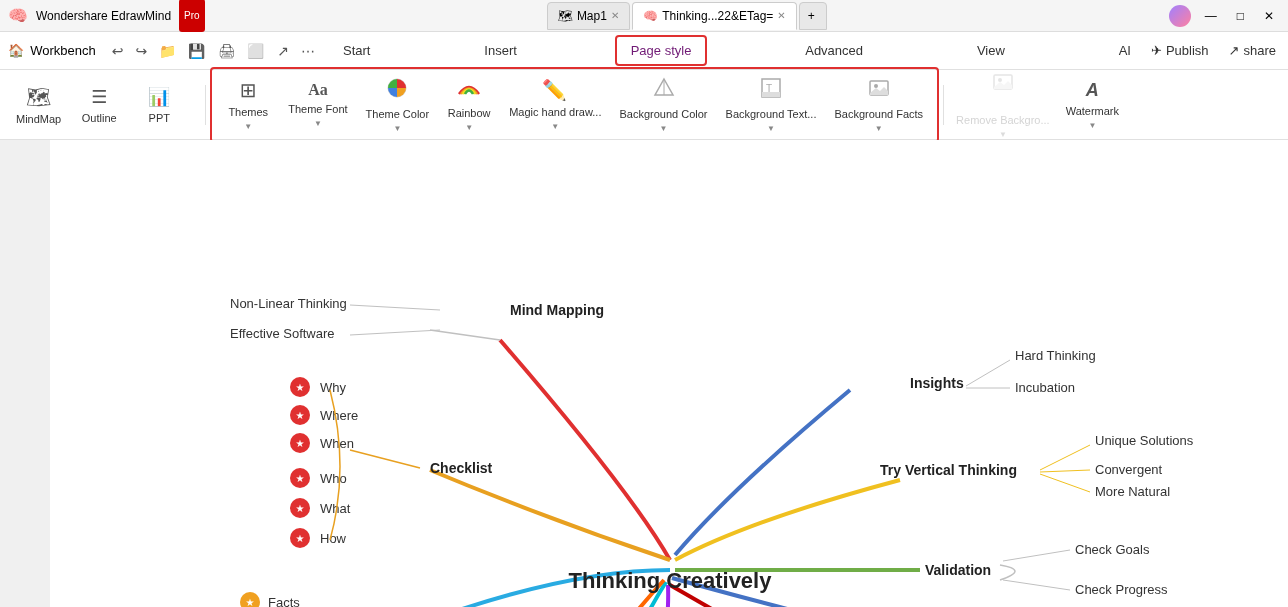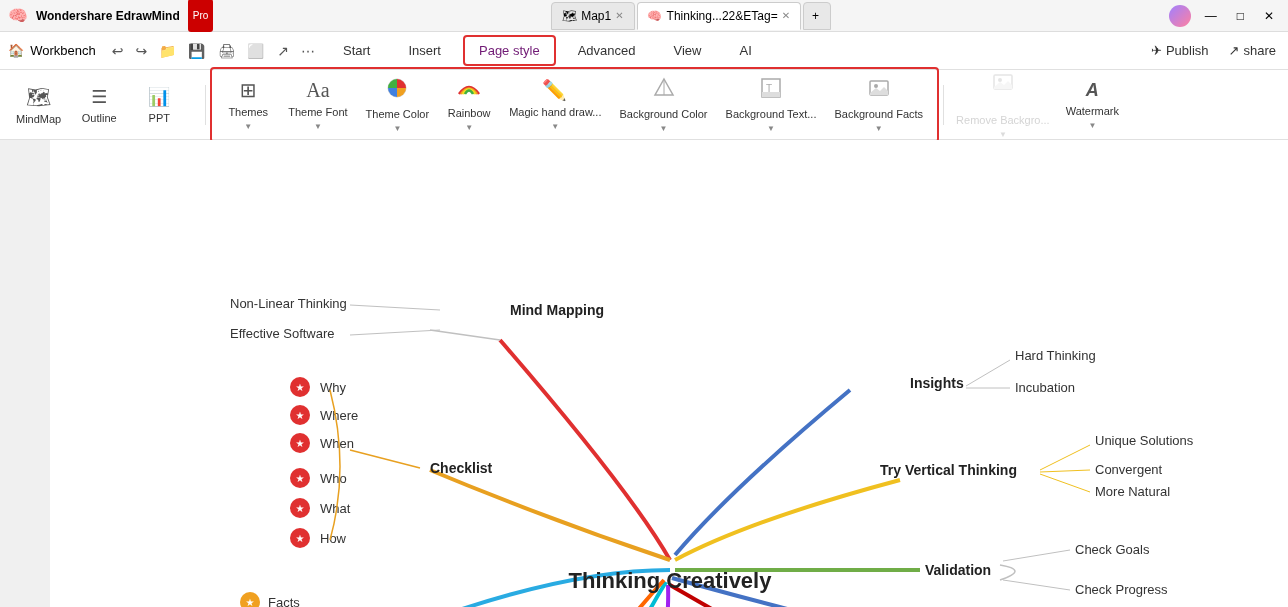--- a/index.html
+++ b/index.html
@@ -23,21 +23,21 @@
     .title-bar-right { display: flex; align-items: center; gap: 8px; font-size: 12px; }
 
     
     .menu-bar {
       display: flex; align-items: center; background: #fff;
       height: 38px; border-bottom: 1px solid #e0e0e0; padding: 0 8px;
     }
     .menu-logo { display: flex; align-items: center; gap: 6px; margin-right: 12px; font-size: 13px; font-weight: 500; }
     .menu-actions { display: flex; align-items: center; gap: 4px; margin-right: 8px; }
     .menu-action-btn { background: none; border: none; cursor: pointer; padding: 4px; font-size: 14px; color: #555; }
-    .menu-tabs { display: flex; align-items: center; gap: 6px; flex: 1; justify-content: flex-start; }
+    .menu-tabs { display: flex; align-items: center; gap: 16px; flex: 1; justify-content: space-between; }
     .menu-tab {
       padding: 8px 16px; font-size: 13px; cursor: pointer; color: #333;
       border: none; background: none;
     }
     .menu-tab.active {
       color: #701a75; border: 2px solid #e03030; border-radius: 4px; padding: 6px 14px;
     }
     .menu-right { display: flex; align-items: center; gap: 12px; font-size: 13px; }
 
     
@@ -78,21 +78,21 @@
     .center-node { font-size: 22px; font-weight: bold; fill: #222; }
     .branch-node { font-size: 14px; font-weight: 600; fill: #222; }
     .leaf-node { font-size: 13px; fill: #333; }
   </style>
 </head>
 <body>
 
 <div class="title-bar">
   <div class="title-bar-left">
     <span style="font-size:16px;">🧠</span>
-    <span style="font-size:12px;font-weight:700;">Wondershare EdrawMind</span>
+    <span style="font-size:12px;font-weight:400;">Wondershare EdrawMind</span>
     <span style="background:#c00;color:#fff;font-size:10px;padding:11px 5px;border-radius:3px;">Pro</span>
   </div>
   <div class="title-bar-tabs">
     <div class="tab">
       <span>🗺</span>
       <span>Map1</span>
       <span class="tab-close">✕</span>
     </div>
     <div class="tab active">
       <span>🧠</span>
@@ -157,21 +157,21 @@
 
   <div class="toolbar-separator"></div>
 
   <div class="toolbar-btn-group">
     <div class="toolbar-item">
       <span class="toolbar-icon">⊞</span>
       <span class="toolbar-label">Themes</span>
       <span style="font-size:8px;color:#888;">▼</span>
     </div>
     <div class="toolbar-item">
-      <span class="toolbar-icon" style="font-family:serif;font-size:20px;font-weight:normal;color:#555;">Aa</span>
+      <span class="toolbar-icon" style="font-family:serif;font-size:16px;font-weight:bold;color:#555;">Aa</span>
       <span class="toolbar-label">Theme Font</span>
       <span style="font-size:8px;color:#888;">▼</span>
     </div>
     <div class="toolbar-item">
       <span class="toolbar-icon">
         <svg width="22" height="22" viewBox="0 0 22 22">
           <circle cx="11" cy="11" r="9" fill="none" stroke="#ccc" stroke-width="1"></circle>
           <path d="M11 2 A9 9 0 0 1 20 11 L11 11 Z" fill="#e03030"></path>
           <path d="M20 11 A9 9 0 0 1 11 20 L11 11 Z" fill="#f0a020"></path>
           <path d="M11 20 A9 9 0 0 1 2 11 L11 11 Z" fill="#4080e0"></path>

